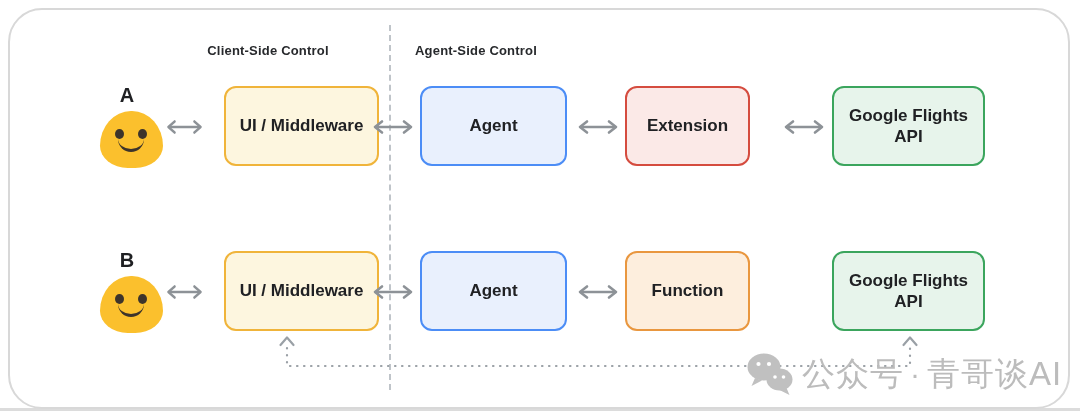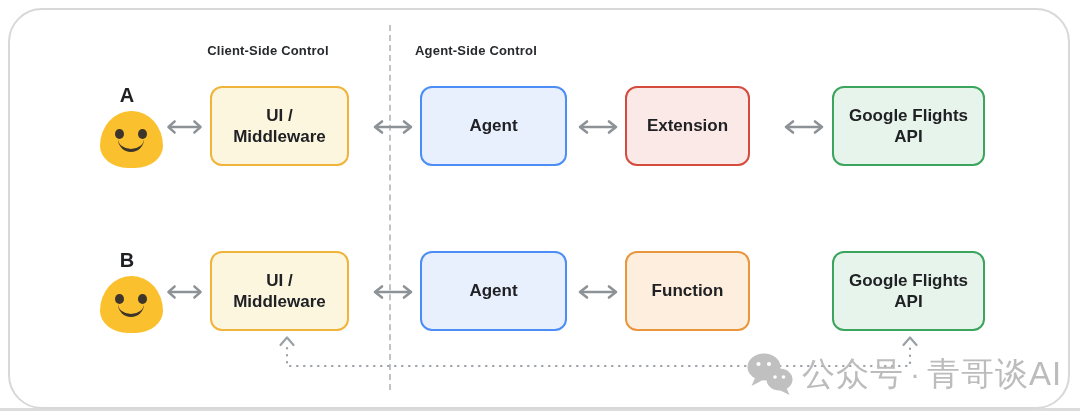--- a/index.html
+++ b/index.html
@@ -36,21 +36,21 @@
                  border-bottom:3.5px solid #3d342b;
                  border-radius:0 0 50% 50% / 0 0 100% 100%; box-sizing:border-box; }
 
   
   .node { position:absolute; height:80px; border:2.5px solid; border-radius:12px;
           display:flex; align-items:center; justify-content:center; text-align:center;
           box-sizing:border-box; font-size:17px; font-weight:600; color:#202124;
           line-height:1.25; padding:0 13px; }
   .row-a .node { top:86px; }
   .row-b .node { top:251px; }
-  .pos-1 { left:210px; width:139px; }
+  .pos-1 { left:224px; width:155px; }
   .pos-2 { left:420px; width:147px; }
   .pos-3 { left:625px; width:125px; }
   .pos-4 { left:832px; width:153px; }
   .n-yellow { background:#fdf6df; border-color:#f0b43a; }
   .n-blue   { background:#e9f0fd; border-color:#4c8df6; }
   .n-red    { background:#fbe9e7; border-color:#d54c3f; }
   .n-orange { background:#fdeedd; border-color:#e9973f; }
   .n-green  { background:#e7f4eb; border-color:#3ba55d; }
 
   

